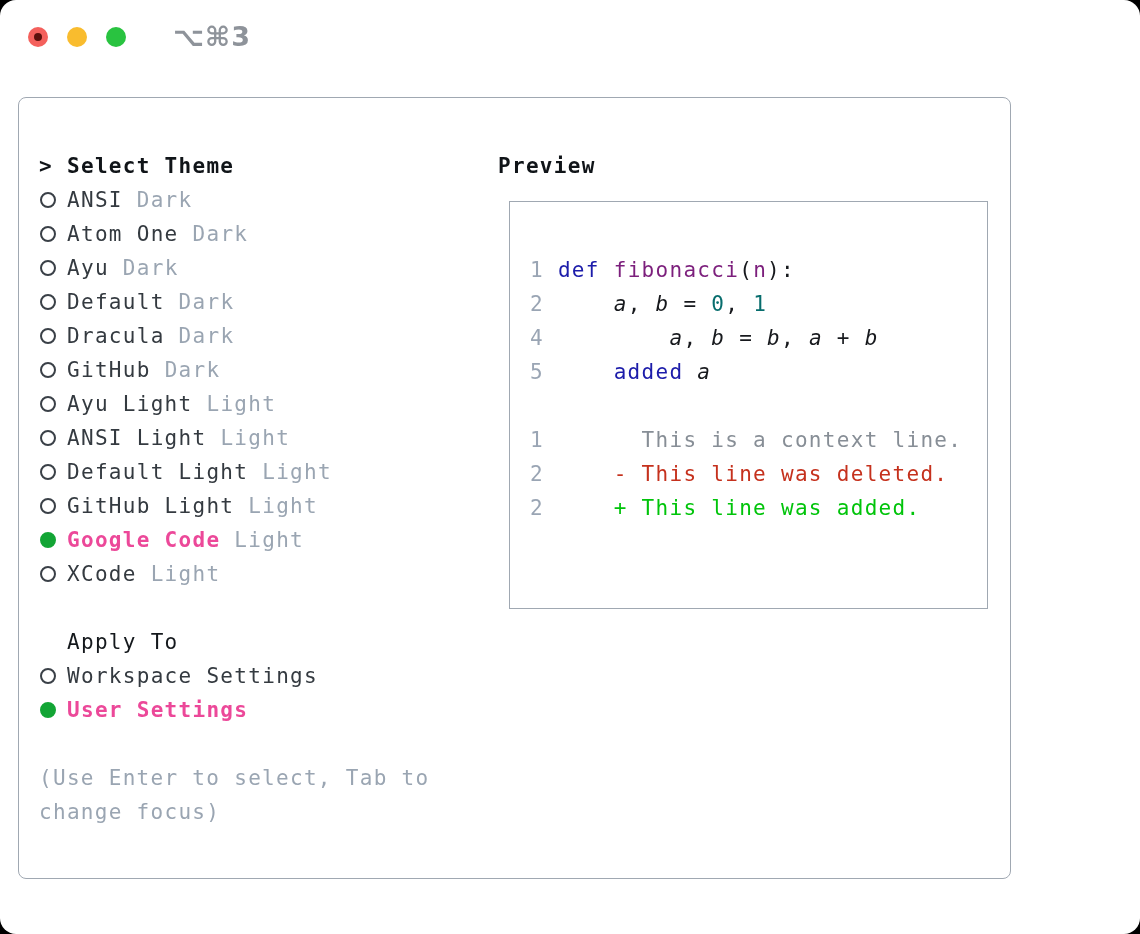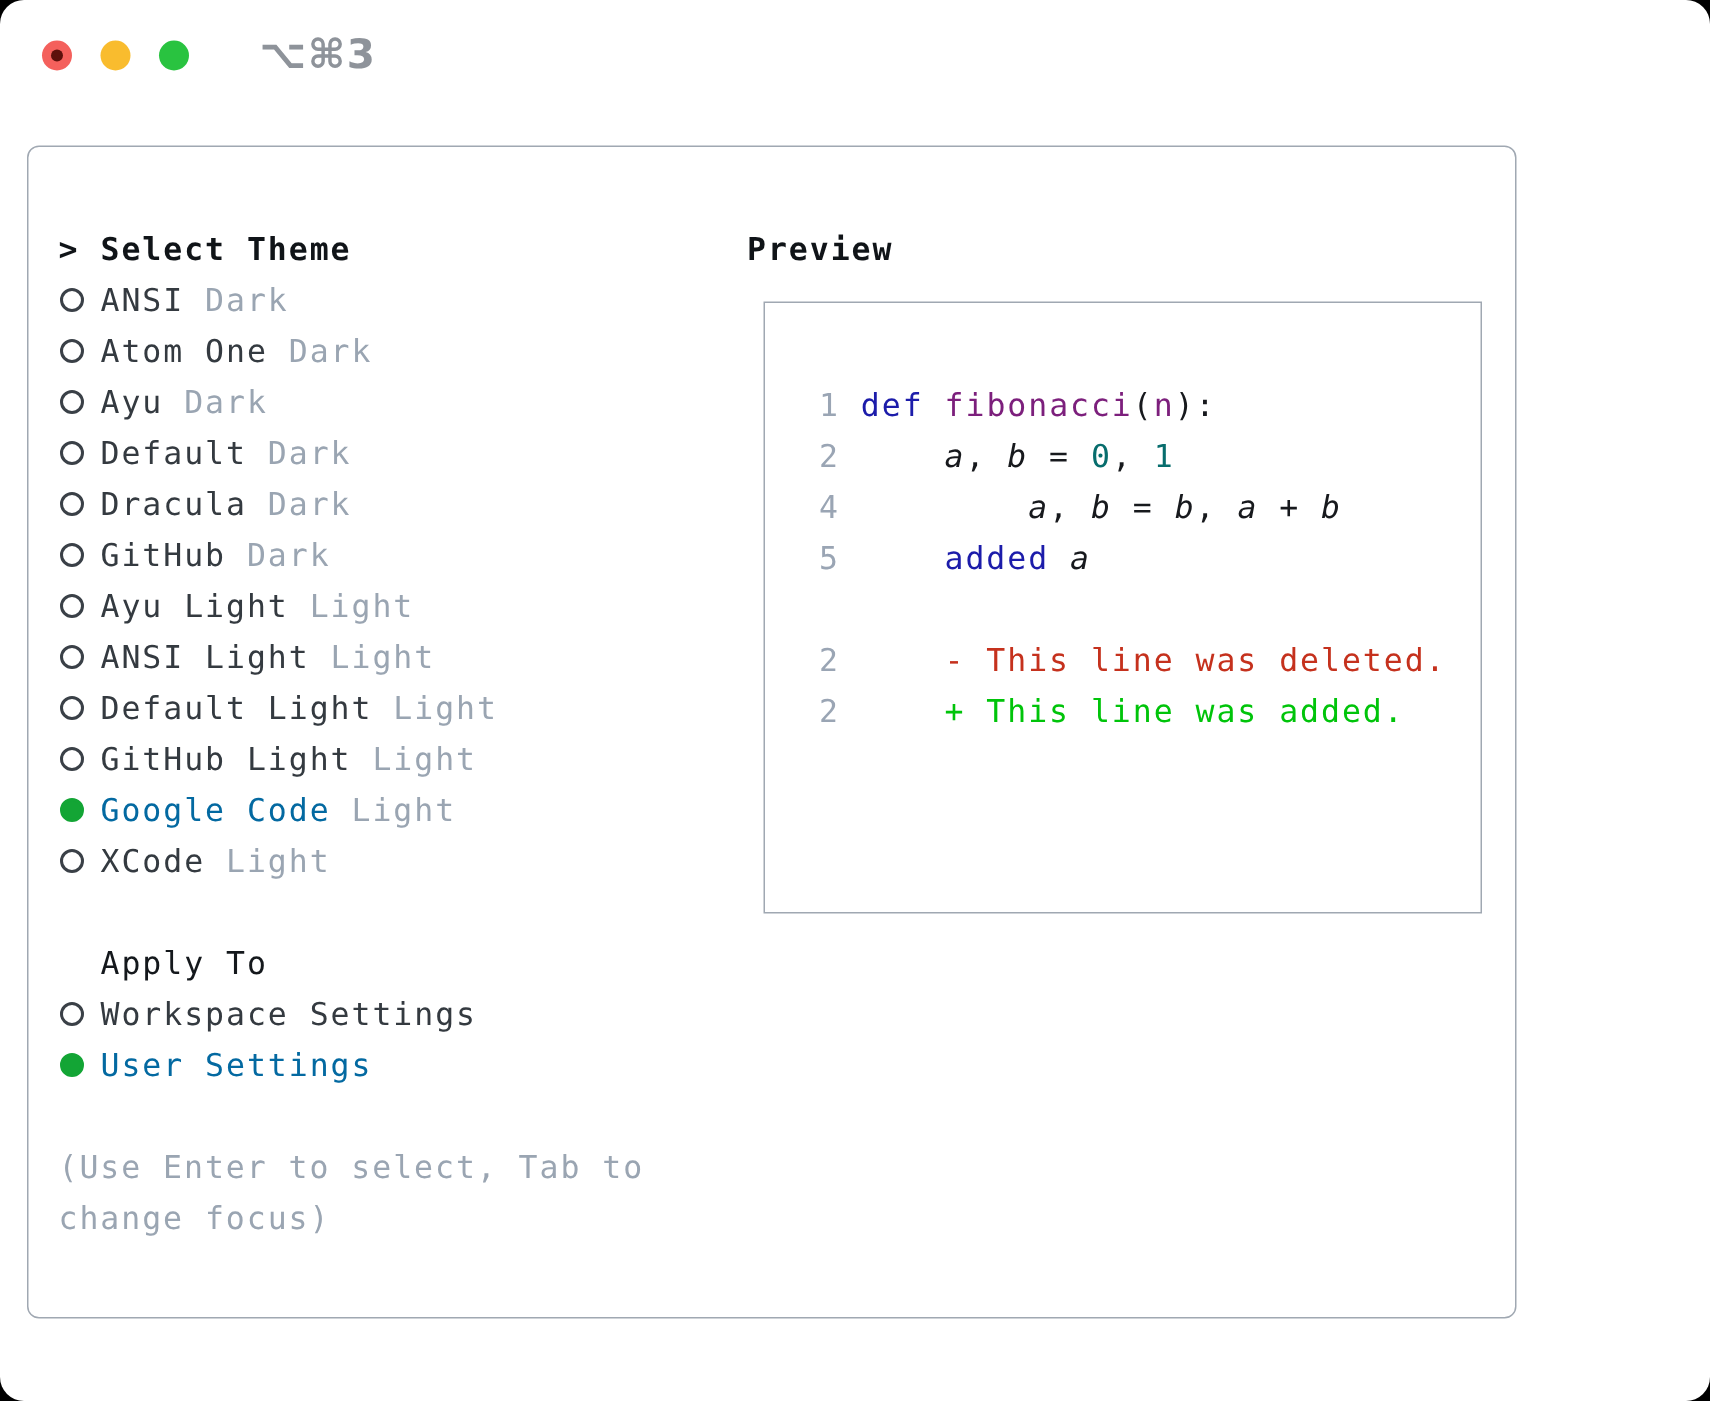--- a/index.html
+++ b/index.html
@@ -30,33 +30,33 @@
   .left-col{position:absolute;left:20px;top:51px;font-size:21px;letter-spacing:1.3px;color:#343a40;}
   .row{display:flex;align-items:center;height:34px;}
   .marker{width:28px;flex:none;display:flex;align-items:center;}
   .circle{width:12px;height:12px;border:2px solid #3a4047;border-radius:50%;box-sizing:content-box;margin-left:1px;}
   .circle.sel{border-color:#13a535;background:#13a535;}
   .label-area{white-space:pre;}
   .prompt{font-weight:bold;color:#101418;}
   .hdr{font-weight:bold;color:#101418;}
   .subhdr{color:#14181c;}
   .name{color:#343a40;}
-  .name.sel-text{color:#0369a1;}
+  .name.sel-text{color:#ec4899;font-weight:bold;}
   .variant{color:#9aa5b2;}
   .spacer{height:34px;}
   .hint-line{height:34px;line-height:34px;color:#9aa5b2;white-space:pre;}
   
   .preview-label{
     position:absolute;left:479px;top:51px;height:34px;line-height:34px;
     font-size:21px;letter-spacing:1.3px;font-weight:bold;color:#101418;
   }
   .preview-box{
     position:absolute;left:490px;top:103px;width:479px;height:408px;
     border:1.5px solid #a0a8b2;box-sizing:border-box;
-    padding:51px 10px 0 36px;overflow:hidden;background:#fff;
+    padding:51px 10px 0 20px;overflow:hidden;background:#fff;
   }
   .pline{height:34px;line-height:34px;font-size:21px;letter-spacing:1.3px;white-space:pre;color:#17191d;}
   .ln{color:#9aa5b4;}
   .pl{color:#17191d;}
   .kw{color:#1c1caa;}
   .fn{color:#7c1f7c;}
   .nm{color:#076d6d;}
   .id{color:#17191d;font-style:italic;}
   .ctx{color:#878e96;}
   .del{color:#c5311d;}
@@ -193,19 +193,20 @@
 
     <div class="preview-box">
       <div>
           <div class="pline"><span class="ln">1</span><span class="pl"> </span><span class="kw">def</span><span class="pl"> </span><span class="fn">fibonacci</span><span class="pl">(</span><span class="fn">n</span><span class="pl">):</span></div>
           <div class="pline"><span class="ln">2</span><span class="pl">     </span><span class="id">a</span><span class="pl">, </span><span class="id">b</span><span class="pl"> = </span><span class="nm">0</span><span class="pl">, </span><span class="nm">1</span></div>
           <div class="pline"><span class="ln">4</span><span class="pl">         </span><span class="id">a</span><span class="pl">, </span><span class="id">b</span><span class="pl"> = </span><span class="id">b</span><span class="pl">, </span><span class="id">a</span><span class="pl"> + </span><span class="id">b</span></div>
           <div class="pline"><span class="ln">5</span><span class="pl">     </span><span class="kw">added</span><span class="pl"> </span><span class="id">a</span></div>
         </div>
       <div class="spacer"></div>
       <div>
+          <div class="pline"><span class="ln">1</span><span class="ctx">       This is a context line.</span></div>
           <div class="pline"><span class="ln">2</span><span class="pl">     </span><span class="del">- This line was deleted.</span></div>
           <div class="pline"><span class="ln">2</span><span class="pl">     </span><span class="add">+ This line was added.</span></div>
         </div>
     </div>
 
   </div>
 </div>
 
 </body></html>

